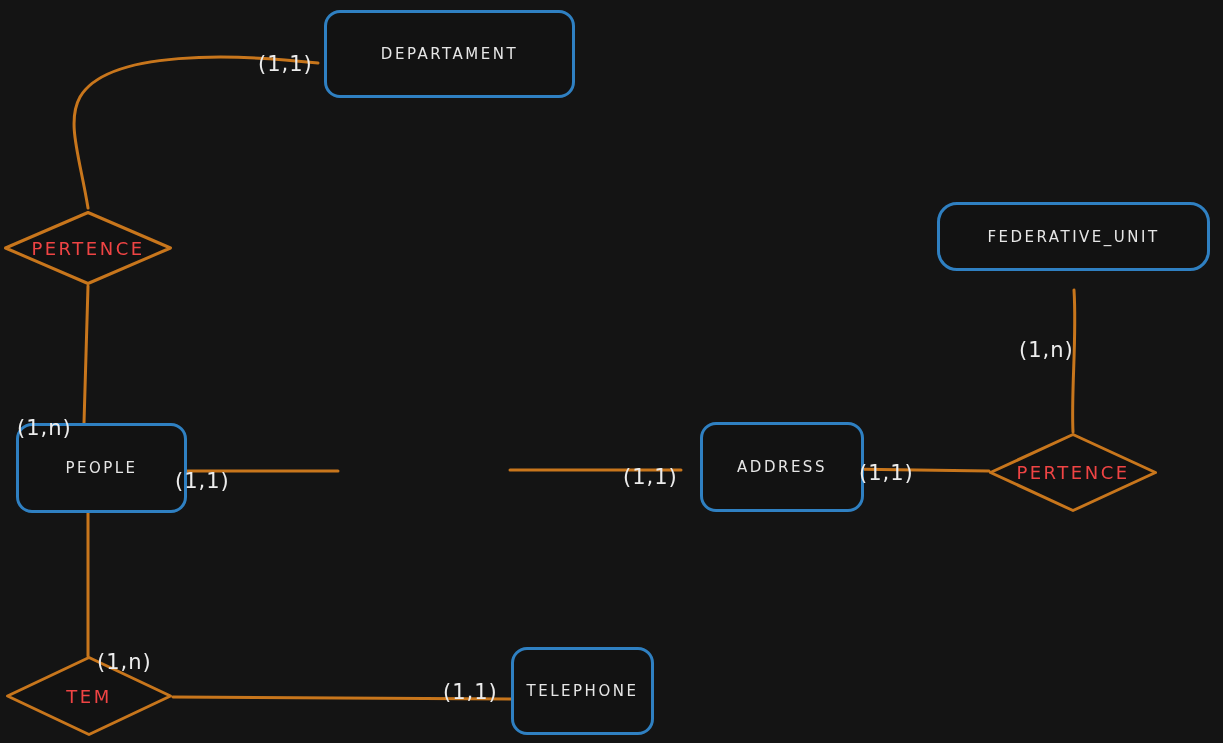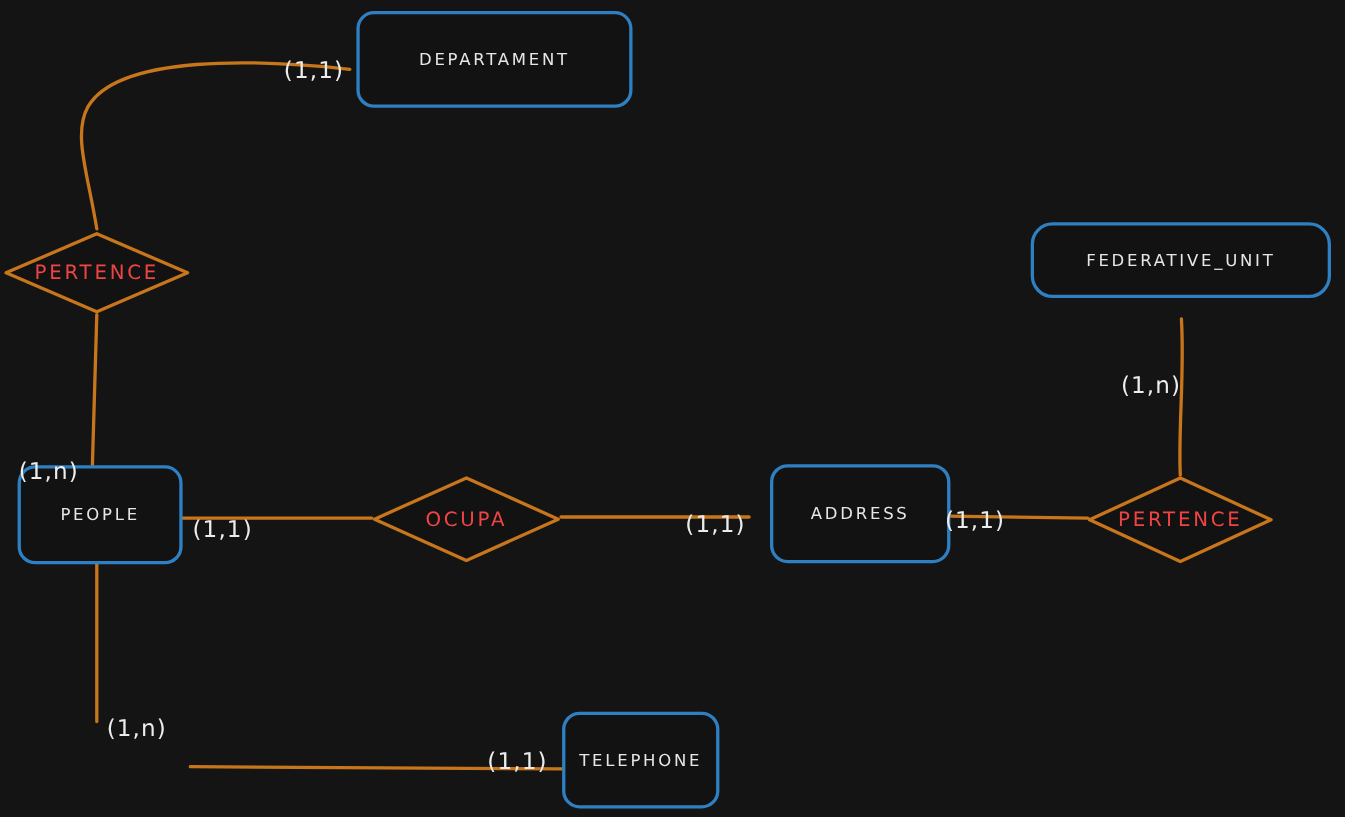--- a/index.html
+++ b/index.html
@@ -96,53 +96,53 @@
   </svg>
 
   <div class="entity" style="left:324px; top:10px; width:251px; height:88px;">
     <span class="elabel">DEPARTAMENT</span>
   </div>
 
   <div class="entity" style="left:937px; top:202px; width:273px; height:69px; border-radius:20px;">
     <span class="elabel">FEDERATIVE_UNIT</span>
   </div>
 
-  <div class="entity" style="left:16px; top:423px; width:150px; height:90px;">
+  <div class="entity" style="left:16px; top:423px; width:171px; height:90px;">
     <span class="elabel">PEOPLE</span>
   </div>
 
   <div class="entity" style="left:700px; top:422px; width:164px; height:90px;">
     <span class="elabel">ADDRESS</span>
   </div>
 
   <div class="entity" style="left:511px; top:647px; width:143px; height:88px;">
     <span class="elabel">TELEPHONE</span>
   </div>
 
   <div class="diamond" style="left:3px; top:210px; width:170px; height:76px;">
     <svg viewBox="0 0 170 76">
       <polygon points="85,2.5 167.5,38 85,73.5 2.5,38"></polygon>
     </svg>
     <span class="rlabel">PERTENCE</span>
   </div>
 
-  <div class="diamond" style="left:338px; top:432px; width:172px; height:80px;">
-    <svg viewBox="0 0 172 80">
-      <polygon points="86,2.5 169.5,40 86,77.5 2.5,40"></polygon>
-    </svg>
-    <span class="rlabel">OCUPA</span>
-  </div>
 
   <div class="diamond" style="left:988px; top:432px; width:170px; height:81px;">
     <svg viewBox="0 0 170 81">
       <polygon points="85,2.5 167.5,40.5 85,78.5 2.5,40.5"></polygon>
     </svg>
     <span class="rlabel">PERTENCE</span>
   </div>
 
+  <div class="diamond" style="left:5px; top:655px; width:168px; height:82px;">
+    <svg viewBox="0 0 168 82">
+      <polygon points="84,2.5 165.5,41 84,79.5 2.5,41"></polygon>
+    </svg>
+    <span class="rlabel">TEM</span>
+  </div>
 
   <span class="card" style="left:258px; top:17px;">(1,1)</span>
 
   <span class="card" style="left:17px; top:381px;">(1,n)</span>
 
   <span class="card" style="left:175px; top:434px;">(1,1)</span>
 
   <span class="card" style="left:623px; top:430px;">(1,1)</span>
 
   <span class="card" style="left:859px; top:426px;">(1,1)</span>

